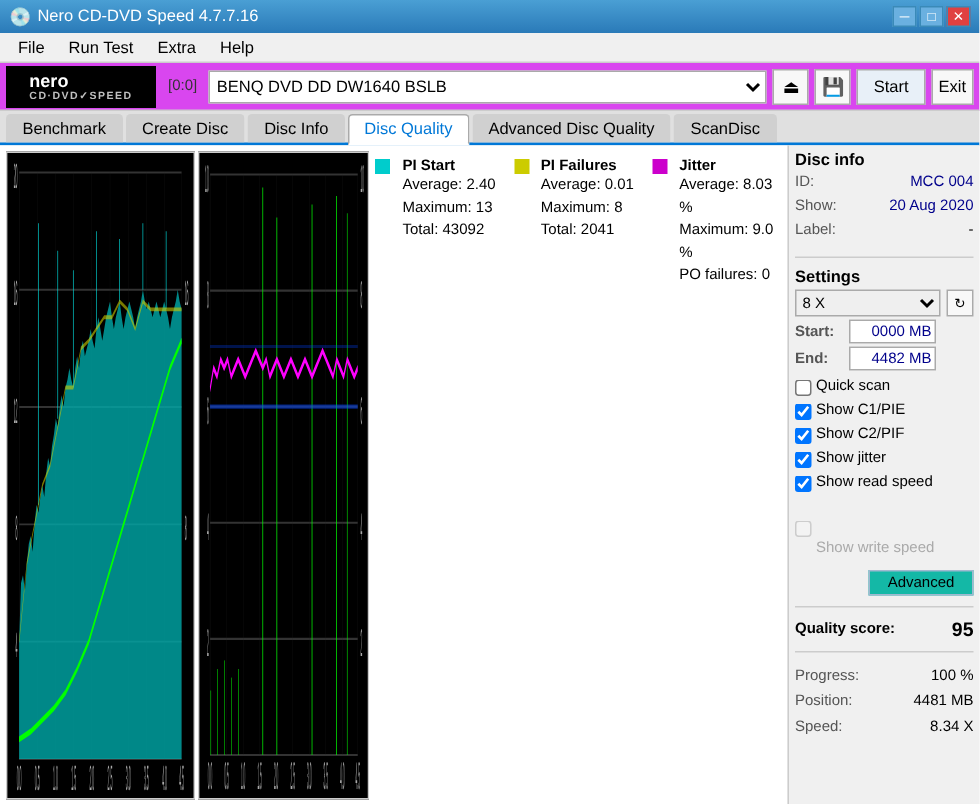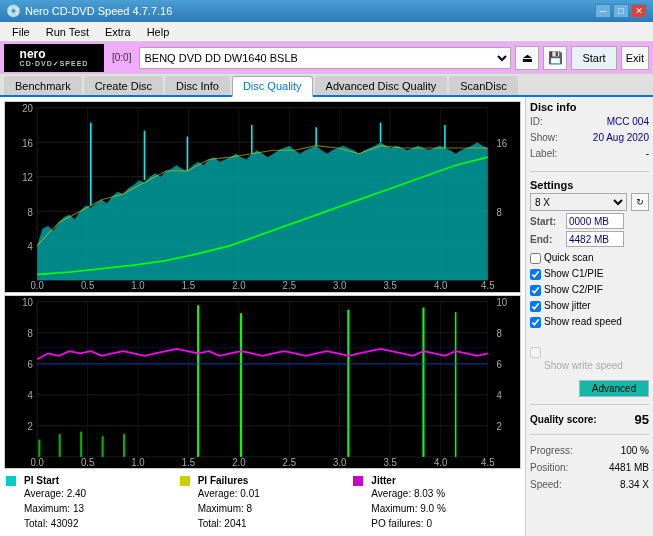--- a/index.html
+++ b/index.html
@@ -50,21 +50,21 @@
       display: flex;
       align-items: center;
       padding: 0 4px;
     }
     .menu-item {
       padding: 2px 8px;
       cursor: pointer;
       font-size: 11px;
     }
     .toolbar {
-      background: #f0abfc;
+      background: #d946ef;
       border-bottom: 1px solid #ccc;
       height: 32px;
       display: flex;
       align-items: center;
       padding: 2px 4px;
       gap: 4px;
     }
     .toolbar-logo {
       width: 100px;
       height: 28px;
@@ -148,21 +148,21 @@
     }
     .main-content {
       display: flex;
       height: calc(536px - 22px - 20px - 32px - 22px);
       background: white;
     }
     .chart-area {
       flex: 1;
       padding: 4px;
       display: flex;
-      flex-direction: column;
+      flex-direction: row;
       gap: 2px;
       background: white;
     }
     .chart-container {
       flex: 1;
       position: relative;
       border: 1px solid #ccc;
       background: black;
     }
     .chart-svg {
@@ -224,21 +224,21 @@
       height: 18px;
       font-size: 10px;
       border: 1px solid #aaa;
     }
     .settings-input {
       width: 58px;
       height: 16px;
       font-size: 10px;
       border: 1px solid #aaa;
       text-align: right;
-      padding-right: 14px;
+      padding-right: 2px;
       color: #00008b;
     }
     .settings-label {
       color: #555;
       width: 32px;
       font-size: 10px;
       font-weight: bold;
     }
     .checkbox-row {
       display: flex;

